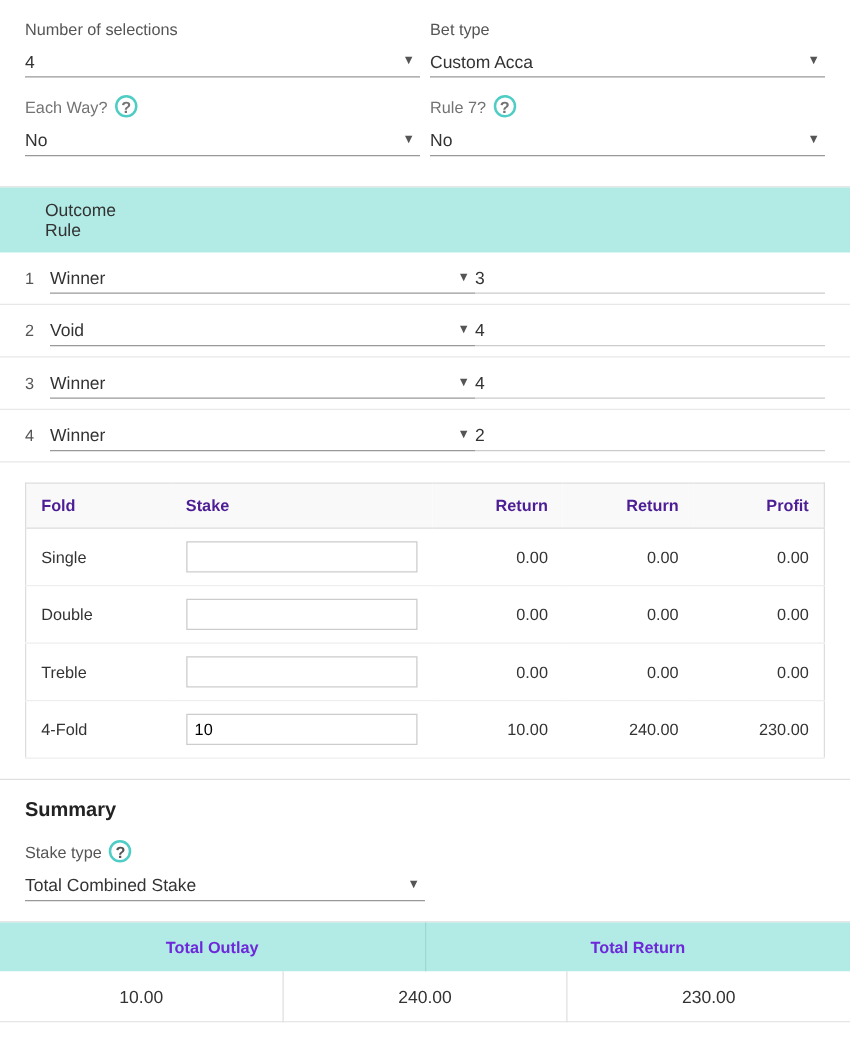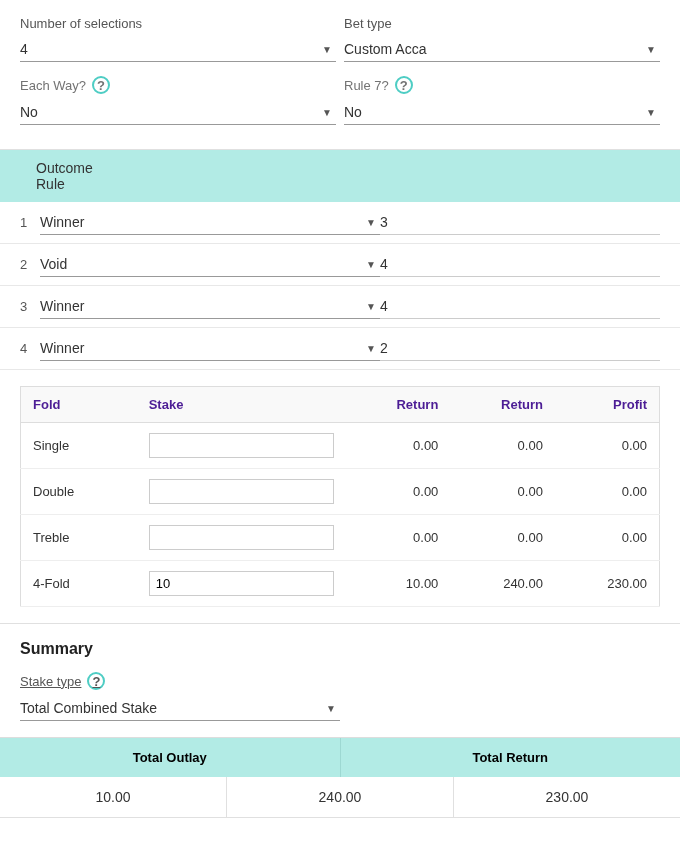--- a/index.html
+++ b/index.html
@@ -201,40 +201,39 @@
     .stake-type-label-row {
       display: flex;
       align-items: center;
       gap: 6px;
       margin-bottom: 6px;
     }
 
     .stake-type-label-row span {
       font-size: 13px;
       color: #555;
-      text-decoration: underline;
     }
 
     
     .totals-footer {
       border-top: 1px solid #ddd;
     }
 
     .totals-header-row {
       display: flex;
       background: #b2ebe5;
     }
 
     .totals-header-row .tcol {
       flex: 1;
       padding: 12px 10px;
       text-align: center;
       font-size: 13px;
       font-weight: bold;
-      color: #000000;
+      color: #6d28d9;
       border-right: 1px solid #9dd8d2;
     }
 
     .totals-header-row .tcol:last-child {
       border-right: none;
     }
 
     .totals-values-row {
       display: flex;
     }

